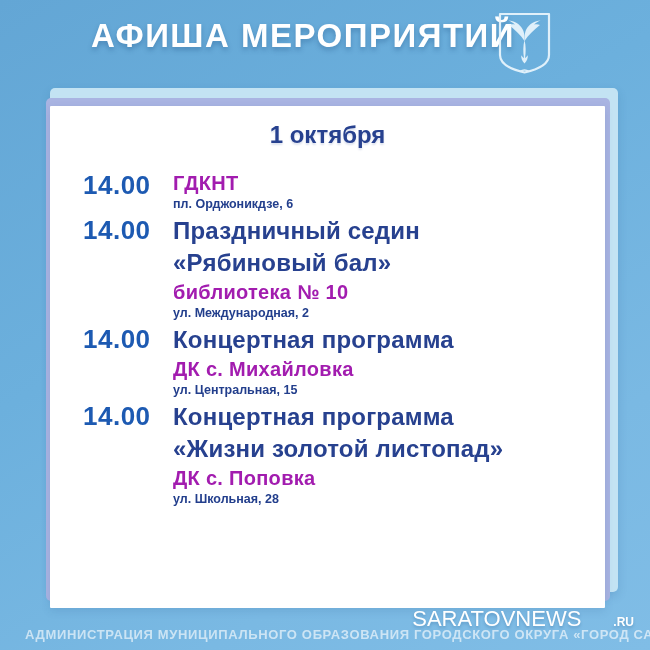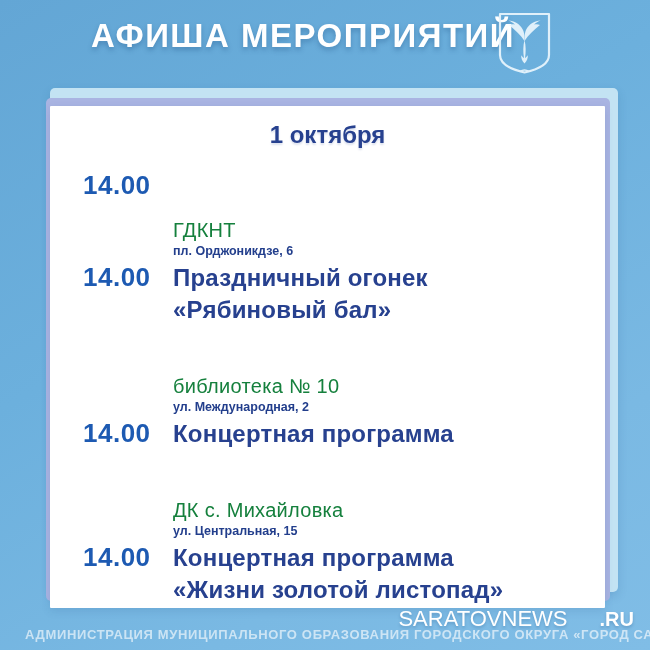--- a/index.html
+++ b/index.html
@@ -63,42 +63,42 @@
   .event-time {
     font-size: 26px; font-weight: 800; color: #1d5ab2;
     line-height: 30px; letter-spacing: 0.5px;
   }
   .event-title {
     font-size: 24px; font-weight: 800; color: #27418f;
     line-height: 32px; letter-spacing: 0.2px;
   }
   .event-title span { display: block; }
   .event-venue {
-    font-size: 20px; font-weight: 400; color: #15803d;
-    line-height: 27px; letter-spacing: 0.3px; margin-top: 47px;
+    font-size: 20px; font-weight: 700; color: #a21caf;
+    line-height: 27px; letter-spacing: 0.3px;
   }
   .event-address {
     font-size: 12.5px; font-weight: 700; color: #223e8c;
     line-height: 15px;
   }
 
   
   .footer-admin {
     position: absolute; left: 25px; top: 627px; width: 625px;
     font-size: 13px; font-weight: 700; letter-spacing: 0.65px;
     color: rgba(255, 255, 255, 0.62);
     white-space: nowrap;
   }
   .footer-brand {
     position: absolute; right: 16px; top: 606px;
     color: #ffffff; white-space: nowrap;
     text-shadow: 0 2px 3px rgba(35, 85, 135, 0.3);
   }
   .footer-brand .brand-main { font-size: 22px; font-weight: 400; letter-spacing: 0px; }
-  .footer-brand .brand-suffix { font-size: 20px; font-weight: 800; padding-left: 32px; }
+  .footer-brand .brand-suffix { font-size: 12px; font-weight: 800; padding-left: 32px; }
 </style>
 </head>
 <body>
 
 <div class="stage">
 
   <div class="header">
     <div class="header-title">АФИША МЕРОПРИЯТИЙ</div>
     <div class="logo">
       <svg viewBox="0 0 57 64" fill="none" xmlns="http://www.w3.org/2000/svg">
@@ -127,21 +127,21 @@
         <div>
           <div class="event-venue">ГДКНТ</div>
           <div class="event-address">пл. Орджоникдзе, 6</div>
         </div>
       </div>
 
       <div class="event-row">
         <div class="event-time">14.00</div>
         <div>
           <div class="event-title">
-            <span>Праздничный огонек</span>
+            <span>Праздничный седин</span>
             <span>«Рябиновый бал»</span>
           </div>
           <div class="event-venue">библиотека № 10</div>
           <div class="event-address">ул. Международная, 2</div>
         </div>
       </div>
 
       <div class="event-row">
         <div class="event-time">14.00</div>
         <div>

